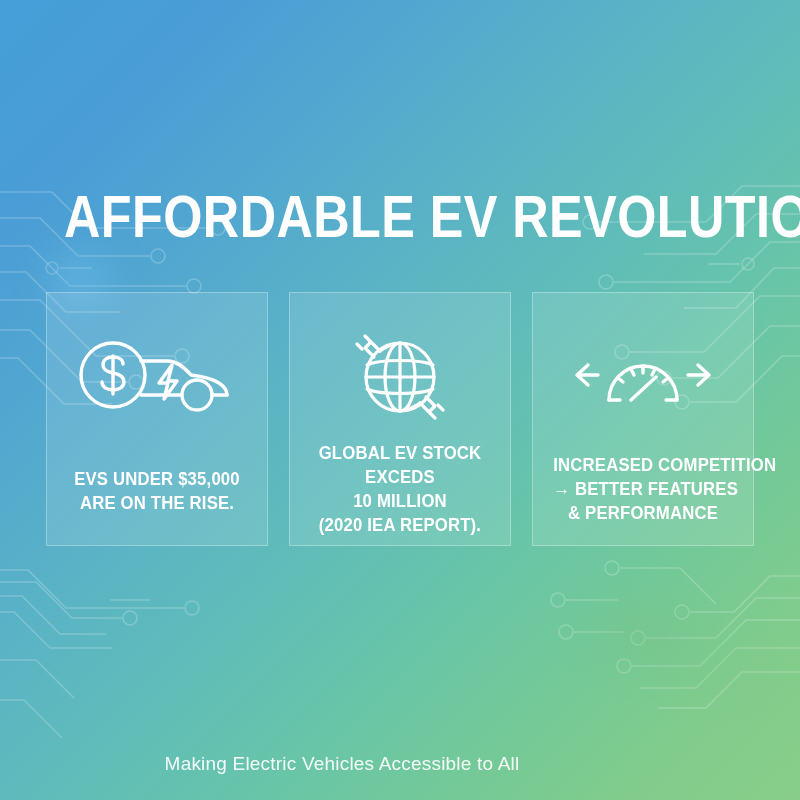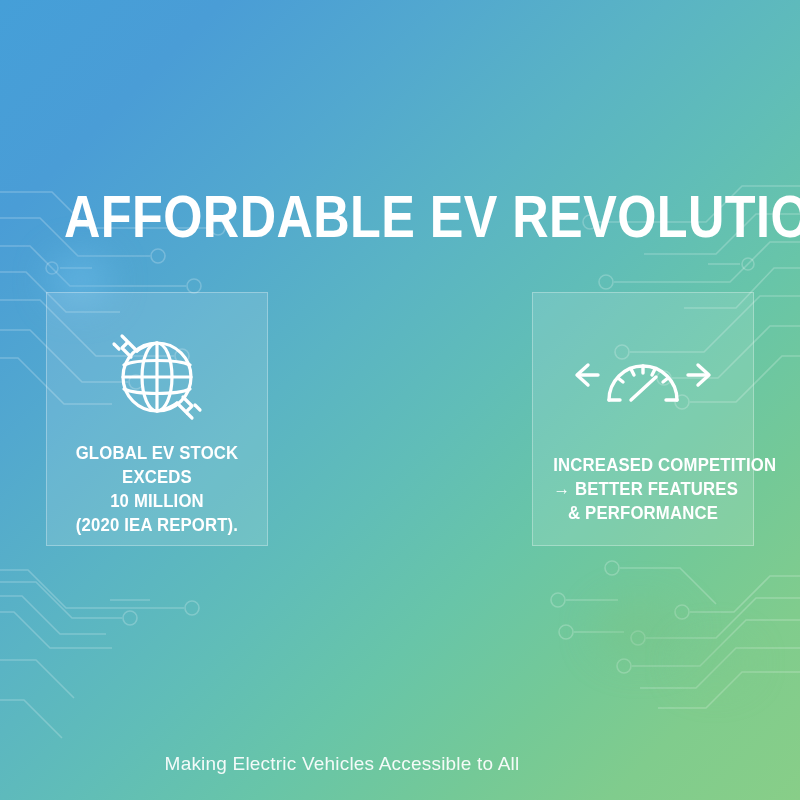--- a/index.html
+++ b/index.html
@@ -205,20 +205,45 @@
   </svg>
 
   <div class="circuit-glow glow-a"></div>
   <div class="circuit-glow glow-b"></div>
   <div class="circuit-glow glow-c"></div>
 
   <div id="title">AFFORDABLE EV REVOLUTION</div>
 
   <div id="cards">
 
+    <div class="card card-1">
+      <div class="card-icon">
+        <svg width="168" height="80" viewBox="0 0 168 80" xmlns="http://www.w3.org/2000/svg" fill="none" stroke="#ffffff" stroke-width="3.4" stroke-linecap="round" stroke-linejoin="round">
+
+          <circle cx="40" cy="40" r="32"></circle>
+          <path d="M40 21 L40 59"></path>
+          <path d="M50 29 C50 24 45 22 40 22 C34 22 30 25 30 30
+                   C30 35 35 37 40 38 C46 39 51 41 51 47
+                   C51 52 46 55 40 55 C34 55 29 52 29 47"></path>
+
+          <path d="M68 26 L94 26 C104 26 111 32 118 40
+                   C126 41 138 43 146 48 C152 52 154 56 154 60"></path>
+          <path d="M68 60 L108 60"></path>
+          <path d="M154 60 L140 60"></path>
+
+          <circle cx="124" cy="60" r="15"></circle>
+
+          <path d="M99 30 L86 48 L95 48 L91 64 L104 46 L95 46 Z"></path>
+        </svg>
+      </div>
+      <div class="card-text">
+        <span class="ln">EVS UNDER $35,000</span>
+        <span class="ln">ARE ON THE RISE.</span>
+      </div>
+    </div>
 
     <div class="card card-2">
       <div class="card-icon">
         <svg width="112" height="100" viewBox="0 0 112 100" xmlns="http://www.w3.org/2000/svg" fill="none" stroke="#ffffff" stroke-width="3.2" stroke-linecap="round" stroke-linejoin="round">
 
           <circle cx="56" cy="52" r="34"></circle>
           <ellipse cx="56" cy="52" rx="15" ry="34"></ellipse>
           <path d="M23 40 C36 34 76 34 89 40"></path>
           <path d="M23 64 C36 70 76 70 89 64"></path>
           <path d="M22 52 L90 52"></path>

